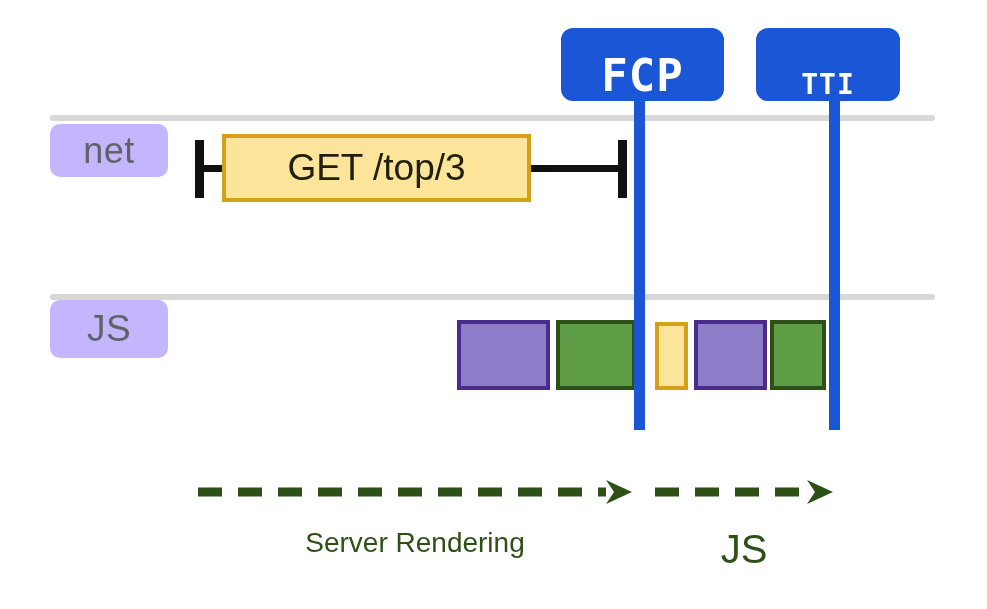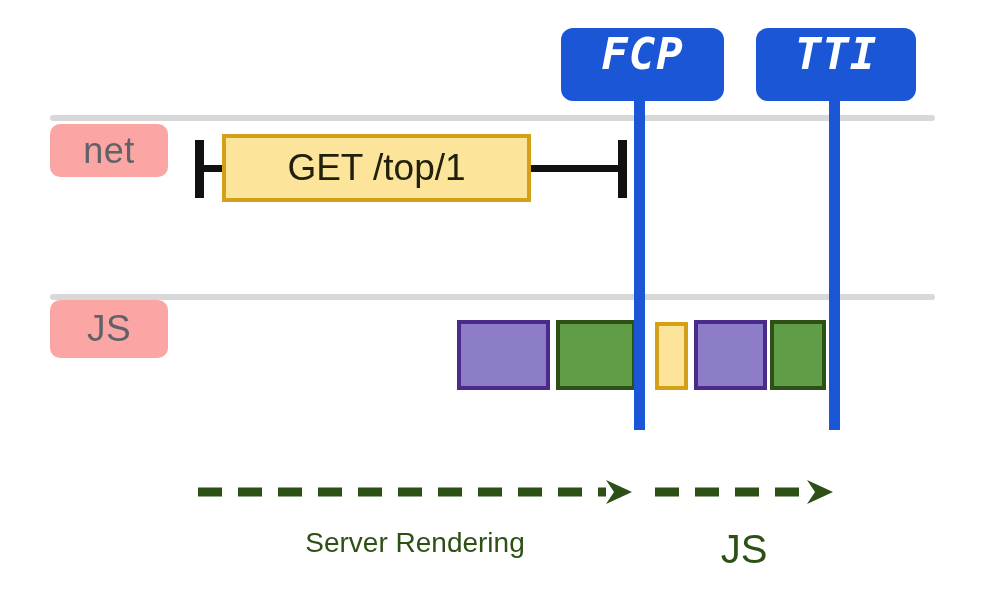--- a/index.html
+++ b/index.html
@@ -23,21 +23,21 @@
   .track-line {
     position: absolute;
     height: 6px;
     background: #d8d8d8;
     border-radius: 3px;
   }
 
   
   .lane-chip {
     position: absolute;
-    background: #fca5a5;
+    background: #c4b5fd;
     border-radius: 10px;
     color: #5f6368;
     display: flex;
     align-items: center;
     justify-content: center;
     letter-spacing: 0.5px;
   }
 
   
   .whisker-cap {
@@ -85,26 +85,25 @@
     position: absolute;
     width: 11px;
     background: #1a56d6;
   }
   .marker-badge {
     position: absolute;
     background: #1a56d6;
     border-radius: 12px;
     color: #ffffff;
     display: flex;
-    align-items: flex-start;
+    align-items: flex-end;
     justify-content: center;
     font-family: "DejaVu Sans Mono", monospace;
     font-weight: bold;
     letter-spacing: 1px;
-    font-style: italic;
   }
 
   
   .phase-arrow {
     position: absolute;
     height: 24px;
   }
   .phase-label {
     position: absolute;
     color: #2d5016;
@@ -124,36 +123,36 @@
     <span>net</span>
   </div>
   <div class="lane-chip" id="chip-js" style="left: 50px; top: 300px; width: 118px; height: 58px; font-size: 37px;">
     <span>JS</span>
   </div>
 
   <div class="whisker-line" id="whisker-line-0" style="left: 195px; top: 165px; width: 432px;"></div>
   <div class="whisker-cap" id="whisker-cap-start-0" style="left: 195px; top: 140px; height: 58px;"></div>
   <div class="whisker-cap" id="whisker-cap-end-0" style="left: 618px; top: 140px; height: 58px;"></div>
   <div class="request-bar" id="request-bar-0" style="left: 222px; top: 134px; width: 309px; height: 68px; font-size: 37px;">
-    <span>GET /top/1</span>
+    <span>GET /top/3</span>
   </div>
 
   <div class="task-block task-purple" id="js-task-0" style="left: 457px; top: 320px; width: 93px; height: 70px;"></div>
   <div class="task-block task-green" id="js-task-1" style="left: 556px; top: 320px; width: 80px; height: 70px;"></div>
   <div class="task-block task-yellow" id="js-task-2" style="left: 655px; top: 322px; width: 33px; height: 68px;"></div>
   <div class="task-block task-purple" id="js-task-3" style="left: 694px; top: 320px; width: 73px; height: 70px;"></div>
   <div class="task-block task-green" id="js-task-4" style="left: 770px; top: 320px; width: 56px; height: 70px;"></div>
 
   <div class="marker-line" id="marker-line-fcp" style="left: 634px; top: 100px; width: 11px; height: 330px;"></div>
   <div class="marker-line" id="marker-line-tti" style="left: 829px; top: 100px; width: 11px; height: 330px;"></div>
 
   <div class="marker-badge" id="marker-badge-fcp" style="left: 561px; top: 28px; width: 163px; height: 73px; font-size: 44px;">
     <span>FCP</span>
   </div>
-  <div class="marker-badge" id="marker-badge-tti" style="left: 756px; top: 28px; width: 160px; height: 73px; font-size: 44px;">
+  <div class="marker-badge" id="marker-badge-tti" style="left: 756px; top: 28px; width: 144px; height: 73px; font-size: 28px;">
     <span>TTI</span>
   </div>
 
   <svg class="phase-arrow" id="phase-arrow-0" width="434" height="24" viewBox="0 0 434 24" style="left: 198px; top: 480px; width: 434px;">
       <line x1="0" y1="12" x2="408" y2="12" stroke="#2d5016" stroke-width="9" stroke-dasharray="24 16"></line>
       <path d="M 408 0 L 434 12 L 408 24 L 416 12 Z" fill="#2d5016"></path>
     </svg>
   <svg class="phase-arrow" id="phase-arrow-1" width="178" height="24" viewBox="0 0 178 24" style="left: 655px; top: 480px; width: 178px;">
       <line x1="0" y1="12" x2="152" y2="12" stroke="#2d5016" stroke-width="9" stroke-dasharray="24 16"></line>
       <path d="M 152 0 L 178 12 L 152 24 L 160 12 Z" fill="#2d5016"></path>

